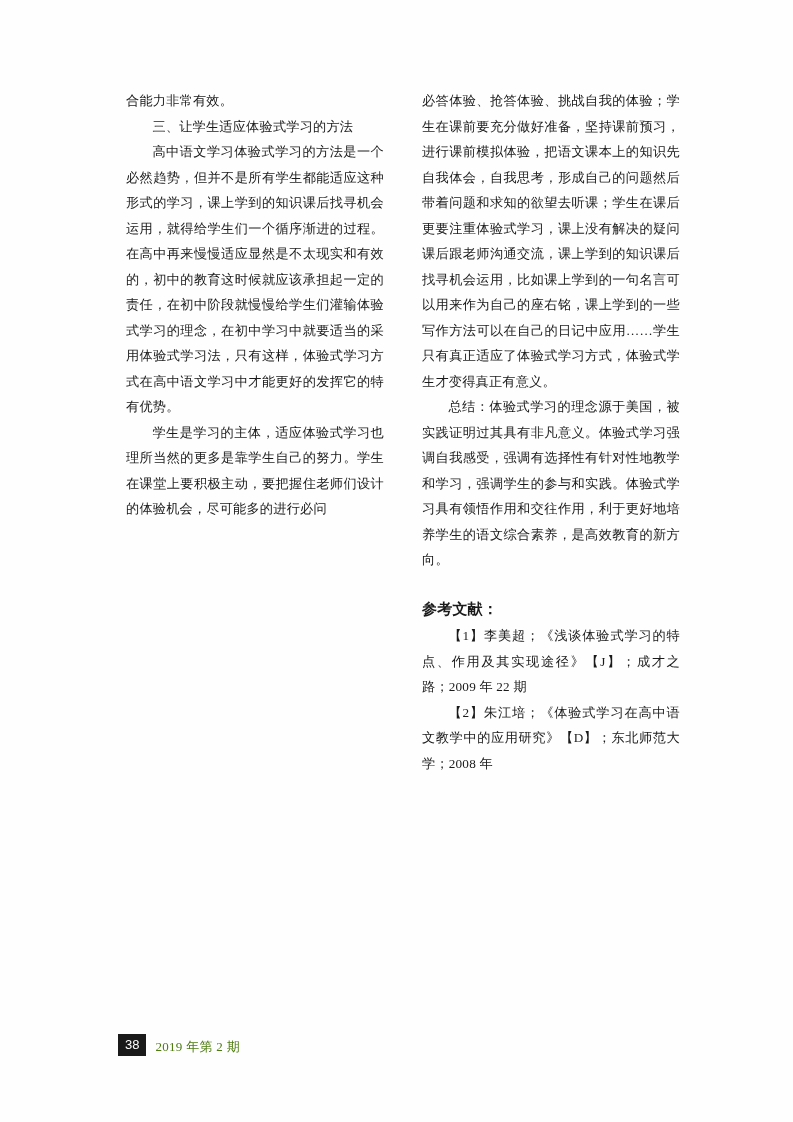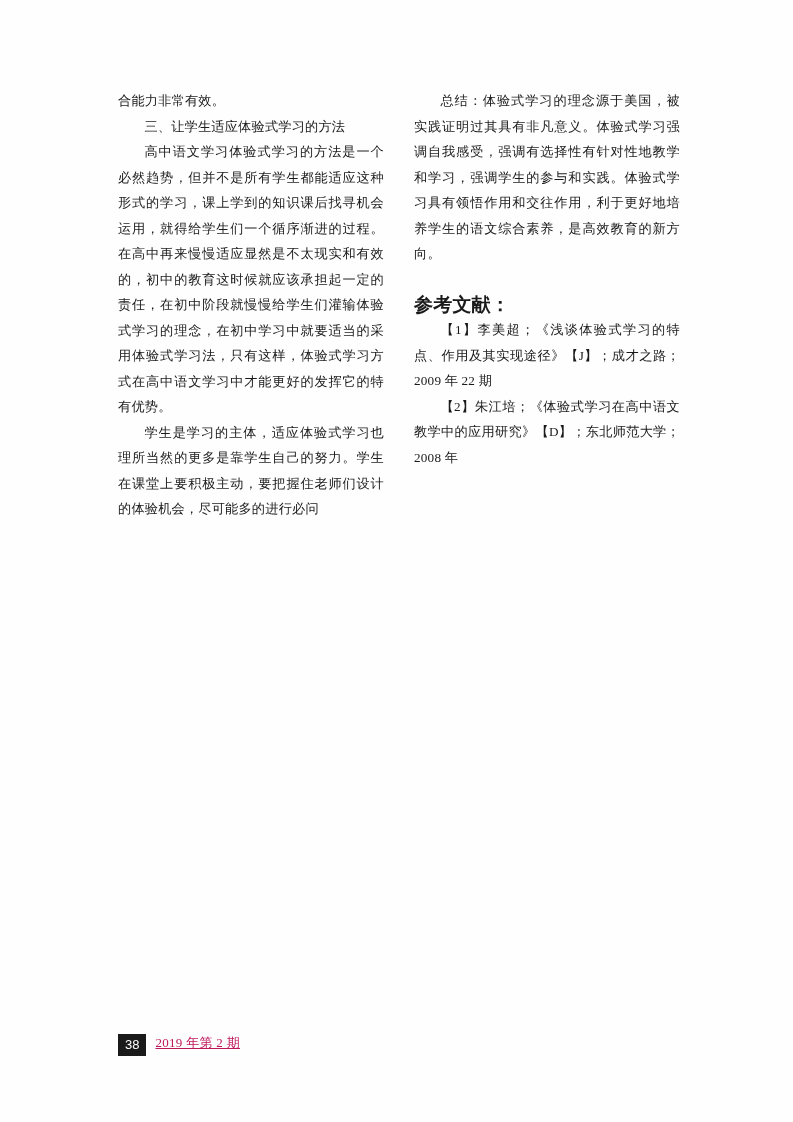--- a/index.html
+++ b/index.html
@@ -29,20 +29,21 @@
     width: 562px;
   }
   .columns {
     display: flex;
     flex-direction: row;
     gap: 30px;
     align-items: flex-start;
   }
   .col {
     width: 266px;
+    margin-left: 8px;
   }
   p {
     margin: 0 0 0 0;
     font-size: 13.2px;
     line-height: 25.5px;
     text-align: justify;
     text-justify: inter-ideograph;
     letter-spacing: 0.2px;
   }
   p.indent {
@@ -50,68 +51,69 @@
   }
   .section-head {
     font-weight: normal;
     text-indent: 2em;
     font-size: 13.2px;
     line-height: 25.5px;
     margin: 0;
   }
   .refs-title {
     font-weight: bold;
-    font-size: 19px;
+    font-size: 15px;
     line-height: 25.5px;
     margin: 0;
+    font-family: Liberation Mono, monospace;
   }
   .gap {
     height: 25px;
   }
   .footer {
     position: absolute;
     left: 118px;
     top: 1034px;
     display: flex;
-    align-items: flex-start;
+    align-items: flex-end;
     gap: 9px;
   }
   .page-badge {
     background: #1a1a1a;
     color: #ffffff;
     font-size: 13px;
     font-family: "Liberation Sans", sans-serif;
     padding: 4px 7px 4px 7px;
     line-height: 14px;
     min-width: 13px;
     text-align: center;
   }
   .footer-text {
     font-size: 13px;
-    color: #be185d;
+    color: #4d7c0f;
     letter-spacing: 0.3px;
-    text-decoration: underline;
   }
 </style>
 </head>
 <body>
 
 <div class="page">
 
   <div class="content">
     <div class="columns">
 
       <div class="col">
         <p>合能力非常有效。</p>
         <p class="section-head">三、让学生适应体验式学习的方法</p>
         <p class="indent">高中语文学习体验式学习的方法是一个必然趋势，但并不是所有学生都能适应这种形式的学习，课上学到的知识课后找寻机会运用，就得给学生们一个循序渐进的过程。在高中再来慢慢适应显然是不太现实和有效的，初中的教育这时候就应该承担起一定的责任，在初中阶段就慢慢给学生们灌输体验式学习的理念，在初中学习中就要适当的采用体验式学习法，只有这样，体验式学习方式在高中语文学习中才能更好的发挥它的特有优势。</p>
         <p class="indent">学生是学习的主体，适应体验式学习也理所当然的更多是靠学生自己的努力。学生在课堂上要积极主动，要把握住老师们设计的体验机会，尽可能多的进行必问</p>
       </div>
 
       <div class="col">
+        <p>必答体验、抢答体验、挑战自我的体验；学生在课前要充分做好准备，坚持课前预习，进行课前模拟体验，把语文课本上的知识先自我体会，自我思考，形成自己的问题然后带着问题和求知的欲望去听课；学生在课后更要注重体验式学习，课上没有解决的疑问课后跟老师沟通交流，课上学到的知识课后找寻机会运用，比如课上学到的一句名言可以用来作为自己的座右铭，课上学到的一些写作方法可以在自己的日记中应用……学生只有真正适应了体验式学习方式，体验式学生才变得真正有意义。</p>
         <p class="indent">总结：体验式学习的理念源于美国，被实践证明过其具有非凡意义。体验式学习强调自我感受，强调有选择性有针对性地教学和学习，强调学生的参与和实践。体验式学习具有领悟作用和交往作用，利于更好地培养学生的语文综合素养，是高效教育的新方向。</p>
         <div class="gap"></div>
         <p class="refs-title">参考文献：</p>
         <p class="indent">【1】李美超；《浅谈体验式学习的特点、作用及其实现途径》【J】；成才之路；2009 年 22 期</p>
         <p class="indent">【2】朱江培；《体验式学习在高中语文教学中的应用研究》【D】；东北师范大学；2008 年</p>
       </div>
 
     </div>
   </div>
 

